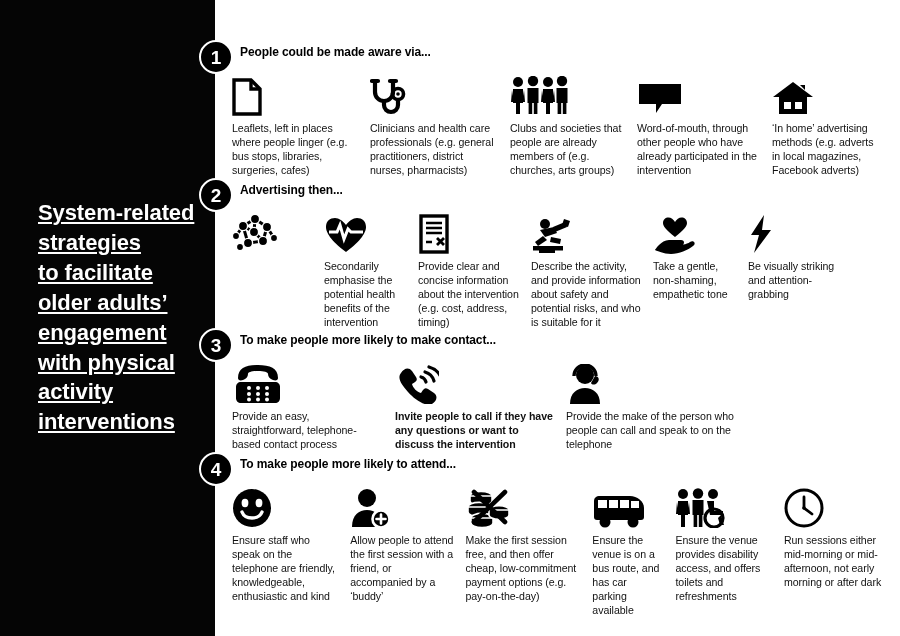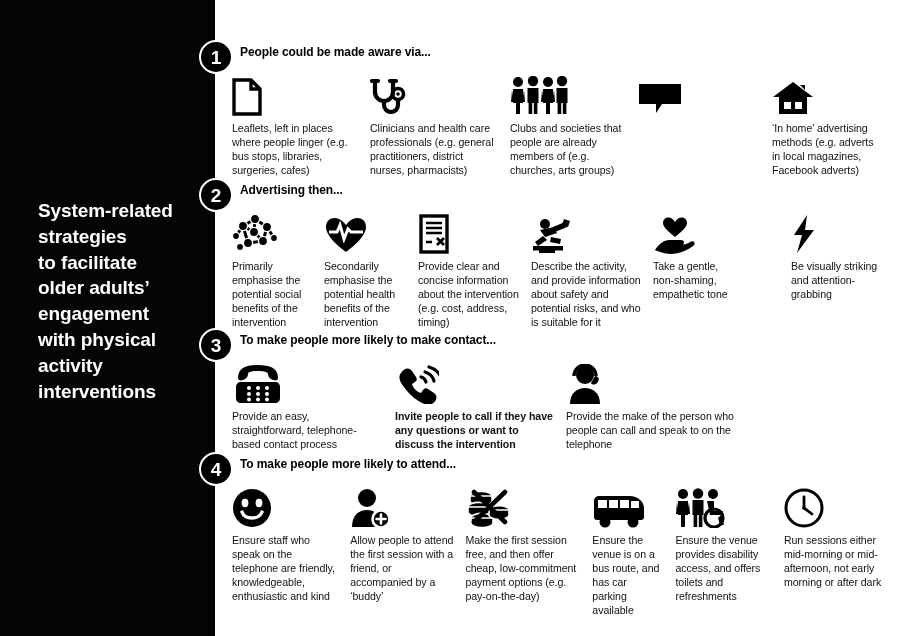--- a/index.html
+++ b/index.html
@@ -23,25 +23,26 @@
     width: 215px;
     height: 636px;
     background: #050505;
   }
   .sidebar-title {
     position: absolute;
     left: 38px;
     top: 198px;
     width: 170px;
     color: #ffffff;
-    font-size: 19px;
+    font-size: 22px;
     font-weight: bold;
     line-height: 1.36;
     letter-spacing: -0.1px;
     white-space: pre-line;
+    text-decoration: underline;
   }
   
   .section {
     position: absolute;
     left: 0;
     width: 900px;
   }
   .sec-number {
     position: absolute;
     left: 199px;
@@ -163,20 +164,21 @@
         </div>
         <div class="item-text">Clubs and societies that people are already members of (e.g. churches, arts groups)</div>
       </div>
 
       <div class="item" style="width:135px;">
         <div class="item-icon">
           <svg width="46" height="36" viewBox="0 0 46 36">
               <path d="M2 4 h42 v20 h-19 l-6 9 v-9 h-17 z" fill="#000"></path>
             </svg>
         </div>
+        <div class="item-text">Word-of-mouth, through other people who have already participated in the intervention</div>
       </div>
 
       <div class="item" style="width:120px;">
         <div class="item-icon">
           <svg width="42" height="36" viewBox="0 0 42 36">
               <path d="M21 2 L41 17 L35 17 L35 34 L7 34 L7 17 L1 17 Z" fill="#000"></path>
               <rect x="12" y="22" width="7" height="7" fill="#fff"></rect>
               <rect x="23" y="22" width="7" height="7" fill="#fff"></rect>
               <path d="M28 5 h5 v5 z" fill="#000"></path>
             </svg>
@@ -205,21 +207,20 @@
                 <circle cx="35" cy="13" r="4.6"></circle>
                 <circle cx="31" cy="27" r="4.6"></circle>
                 <circle cx="16" cy="29" r="4.6"></circle>
                 <circle cx="22" cy="18" r="4.6"></circle>
                 <circle cx="42" cy="24" r="3.6"></circle>
                 <circle cx="8" cy="33" r="3.6"></circle>
                 <circle cx="4" cy="22" r="3.6"></circle>
             </g>
           </svg>
         </div>
-        <div class="item-text">Primarily emphasise the potential social benefits of the intervention</div>
       </div>
 
       <div class="item" style="width:94px;">
         <div class="item-icon">
           <svg width="44" height="38" viewBox="0 0 44 38">
               <path d="M22 36 C6 24 2 16 2 11 C2 5 6 2 11 2 C15 2 19 5 22 9 C25 5 29 2 33 2 C38 2 42 5 42 11 C42 16 38 24 22 36 Z" fill="#000"></path>
               <path d="M5 16 h8 l3 -7 l4 14 l4 -10 l3 3 h12" fill="none" stroke="#fff" stroke-width="3"></path>
             </svg>
         </div>
         <div class="item-text">Secondarily emphasise the potential health benefits of the intervention</div>
@@ -259,21 +260,21 @@
       <div class="item" style="width:95px;">
         <div class="item-icon">
           <svg width="46" height="38" viewBox="0 0 46 38">
               <path d="M22 21 C13 14 10 10 10 7 C10 3.5 12.5 1.5 15.5 1.5 C18 1.5 20.5 3.5 22 6 C23.5 3.5 26 1.5 28.5 1.5 C31.5 1.5 34 3.5 34 7 C34 10 31 14 22 21 Z" fill="#000"></path>
               <path d="M2 34 C2 34 8 24 16 24 h12 c4 0 4 5 0 5 h-8 c0 0 12 1 17 -3 c3 -2.5 7 1 3 4 c-5 4 -14 8 -22 8 C11 38 2 34 2 34 Z" fill="#000"></path>
             </svg>
         </div>
         <div class="item-text">Take a gentle, non-shaming, empathetic tone</div>
       </div>
 
-      <div class="item" style="width:100px;margin-left:43px;">
+      <div class="item" style="width:100px;">
         <div class="item-icon">
           <svg width="26" height="40" viewBox="0 0 26 40">
               <path d="M16 1 L3 21 h8 L6 39 L23 16 h-9 z" fill="#000"></path>
             </svg>
         </div>
         <div class="item-text">Be visually striking and attention-grabbing</div>
       </div>
 
     </div>
   </div>

